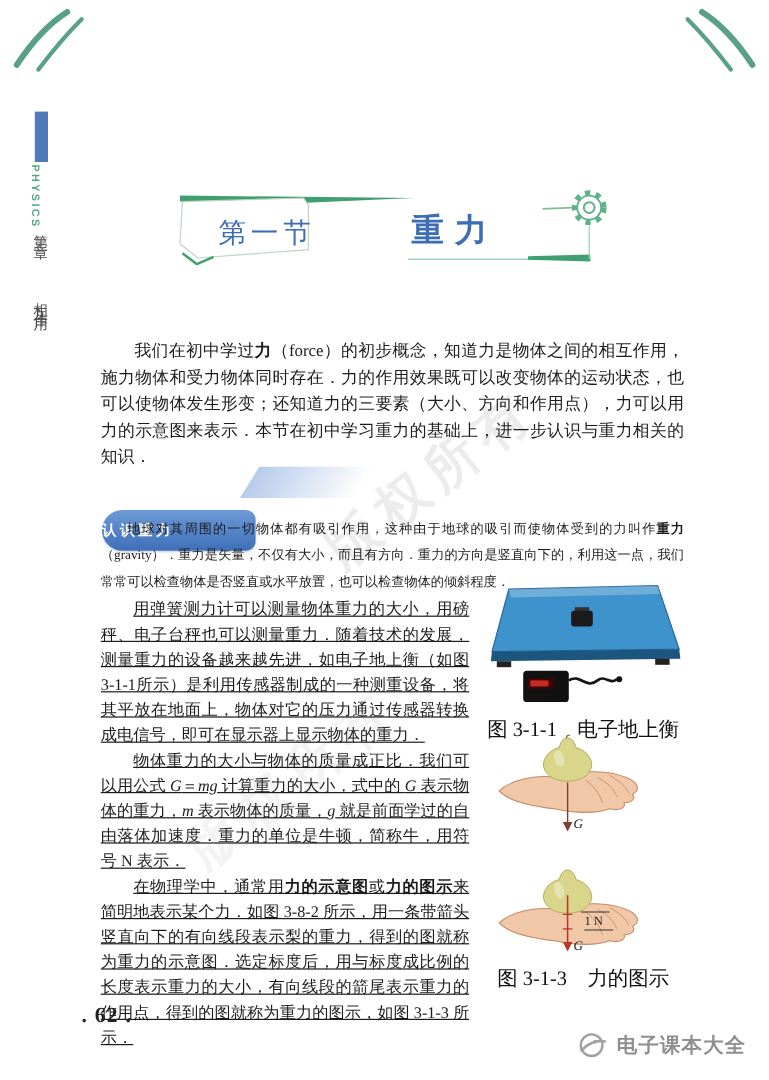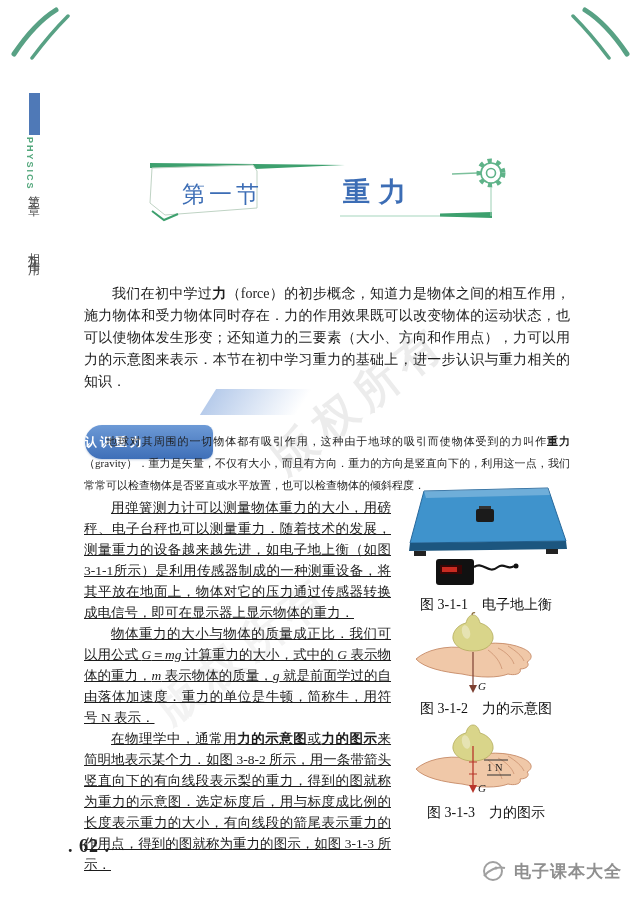--- a/index.html
+++ b/index.html
@@ -34,21 +34,21 @@
   .kb-banner{position:absolute;left:85px;top:385px;width:128px;height:34px;
              background:linear-gradient(180deg,#6d9ad6,#3e6fb8);
              border-radius:17px 8px 8px 17px;color:#fff;font-family:"Liberation Sans",sans-serif;
              font-weight:bold;font-size:12px;letter-spacing:3px;
              display:flex;align-items:center;justify-content:flex-start;box-shadow:0 1px 2px rgba(60,100,160,.3);margin-top:40px;}
   .kb-tail{position:absolute;left:208px;top:389px;width:96px;height:26px;
            background:linear-gradient(90deg,rgba(111,152,214,.5),rgba(111,152,214,0));
            transform:skewX(-32deg);}
   
   .fig-svg{position:absolute;left:400px;}
-  .figcap{position:absolute;left:396px;width:180px;text-align:center;font-size:14px;color:#111;}
+  .figcap{position:absolute;left:396px;width:180px;text-align:center;font-size:17px;color:#111;}
   
   .pagenum{position:absolute;left:68px;top:836px;font-size:18px;font-weight:bold;letter-spacing:1px;color:#222;}
   .brand{position:absolute;left:479px;top:858px;display:flex;align-items:center;gap:7px;color:#8f8f8f;}
   .brand-text{font-size:17px;font-weight:bold;letter-spacing:1px;font-family:"Liberation Sans",sans-serif;color:#8f8f8f;}
   
   .wm{position:absolute;font-size:44px;font-weight:bold;white-space:nowrap;
       font-family:"Liberation Sans",sans-serif;letter-spacing:8px;transform:rotate(-38deg);}
   .wm1{left:255px;top:370px;color:rgba(125,125,125,0.15);}
   .wm2{left:140px;top:620px;color:rgba(125,125,125,0.09);}
 </style>
@@ -129,21 +129,20 @@
     <path d="M98,36 C106,40 112,46 114,52 M108,34 C116,39 122,44 124,49 M88,38 C96,44 100,50 102,57" stroke="#c68a67" stroke-width="0.7" fill="none"></path>
     <path d="M73,3 C69,3 67,7 66,11 C57,13 52,21 53,27 C55,35 63,39 73,39 C83,39 91,35 93,27 C94,20 88,13 80,11 C79,7 77,3 73,3 Z" fill="#d9d58a" stroke="#b3ab5c" stroke-width="0.8"></path>
     <path d="M72,3 C72,1 74,0 75,1" stroke="#8a6b3a" stroke-width="1.2" fill="none"></path>
     <ellipse cx="66" cy="20" rx="4" ry="7" fill="rgba(255,255,255,0.35)" transform="rotate(-15 66 20)"></ellipse>
     <g>
       <line x1="73" y1="40" x2="73" y2="74" stroke="#7d4032" stroke-width="1.2"></line>
       <polygon points="69,73 77,73 73,81" fill="#7d4032"></polygon>
     </g>
     <text x="78" y="78" font-size="11" font-style="italic" fill="#222">G</text>
   </svg>
-  <div class="figcap" style="top:700px;">图 3-1-2　力的示意图</div>
 
   <svg class="fig-svg" style="top:724px;" width="172" height="80" viewBox="0 0 172 80">
     <path d="M16,45 C26,36 46,31 66,34 C84,27 108,28 122,34 C132,38 134,44 127,48 C130,51 127,55 120,55 C122,59 116,62 108,60 C98,64 80,64 62,60 C44,58 24,54 16,45 Z" fill="#f0c8a8" stroke="#c68a67" stroke-width="0.9"></path>
     <path d="M98,34 C106,38 112,44 114,50 M108,32 C116,37 122,42 124,47 M88,36 C96,42 100,48 102,55" stroke="#c68a67" stroke-width="0.7" fill="none"></path>
     <path d="M73,1 C69,1 67,5 66,9 C57,11 52,19 53,25 C55,33 63,37 73,37 C83,37 91,33 93,25 C94,18 88,11 80,9 C79,5 77,1 73,1 Z" fill="#d9d58a" stroke="#b3ab5c" stroke-width="0.8"></path>
     <ellipse cx="66" cy="18" rx="4" ry="7" fill="rgba(255,255,255,0.35)" transform="rotate(-15 66 18)"></ellipse>
     <g>
       <line x1="73" y1="22" x2="73" y2="62" stroke="#b8372b" stroke-width="1.3"></line>
       <line x1="69" y1="38" x2="77" y2="38" stroke="#b8372b" stroke-width="1"></line>
       <line x1="69" y1="50" x2="77" y2="50" stroke="#b8372b" stroke-width="1"></line>

